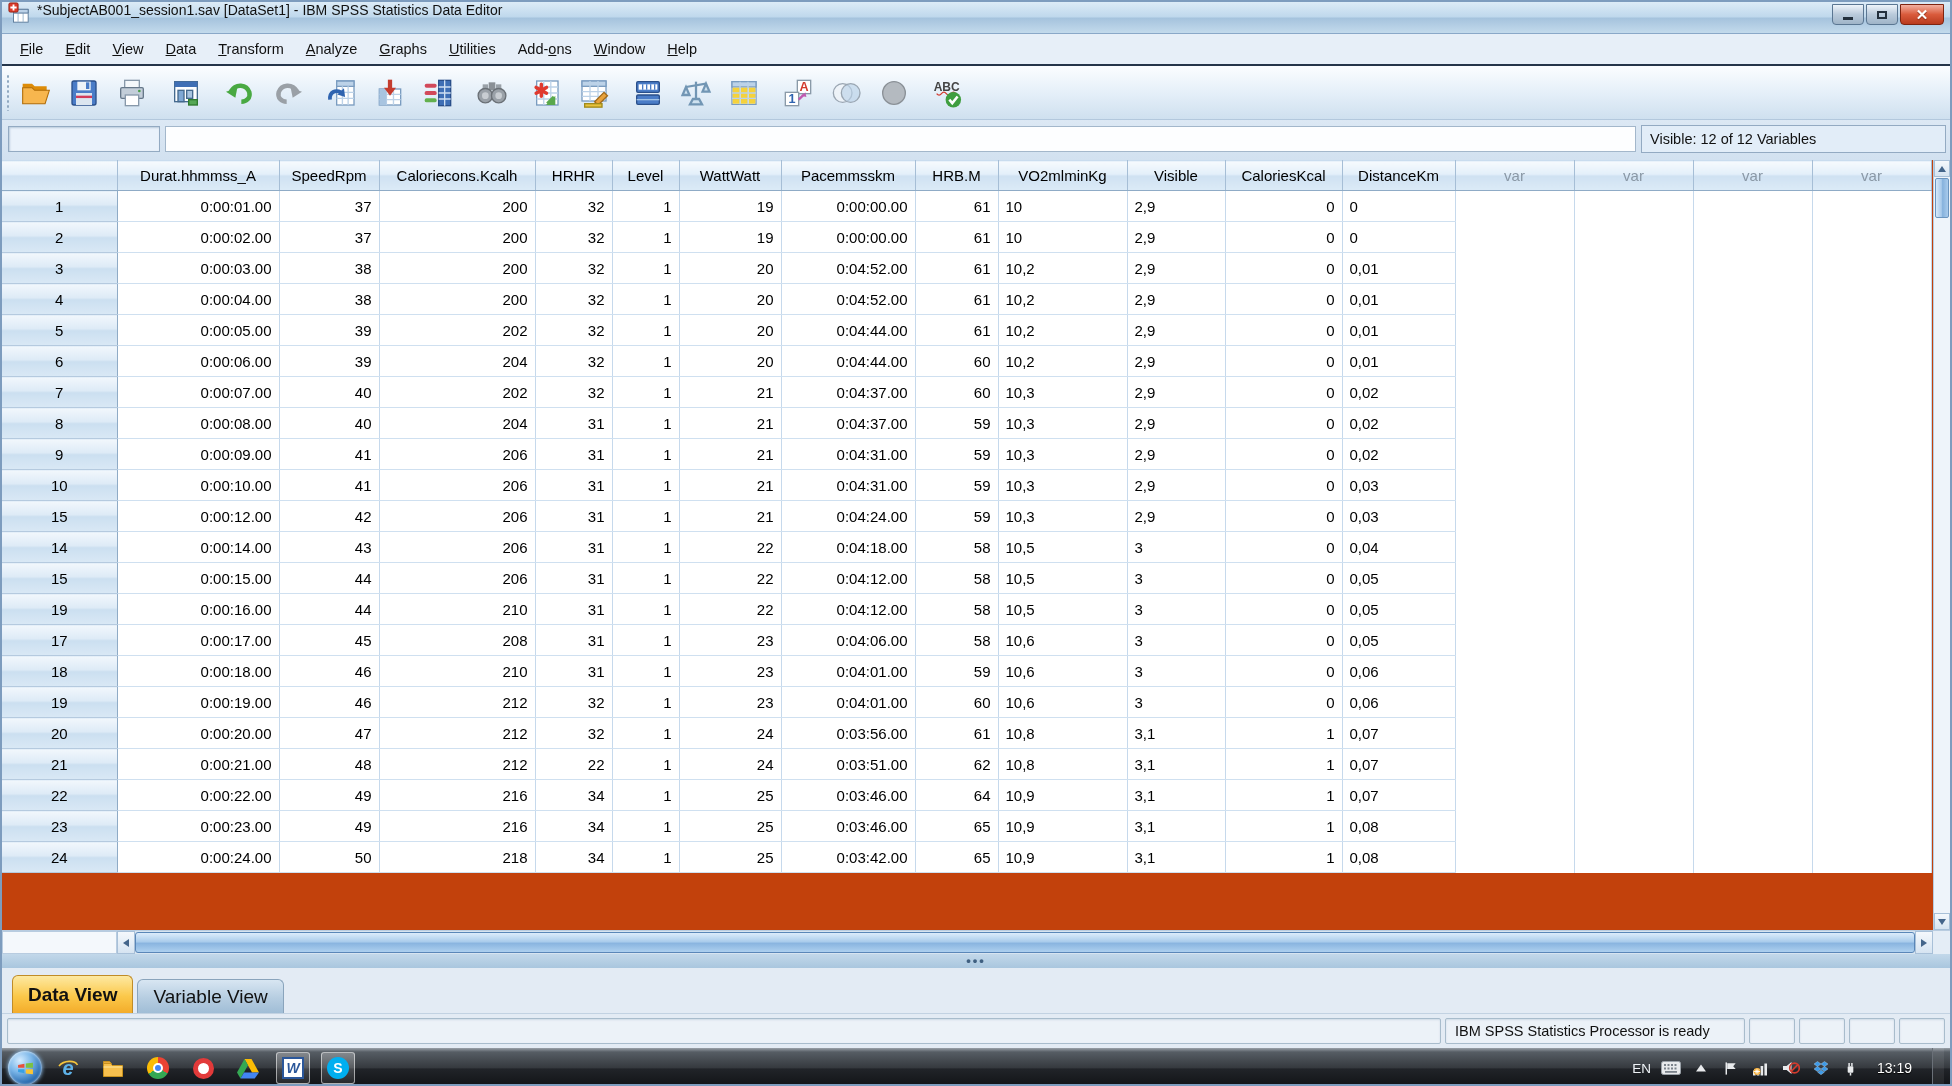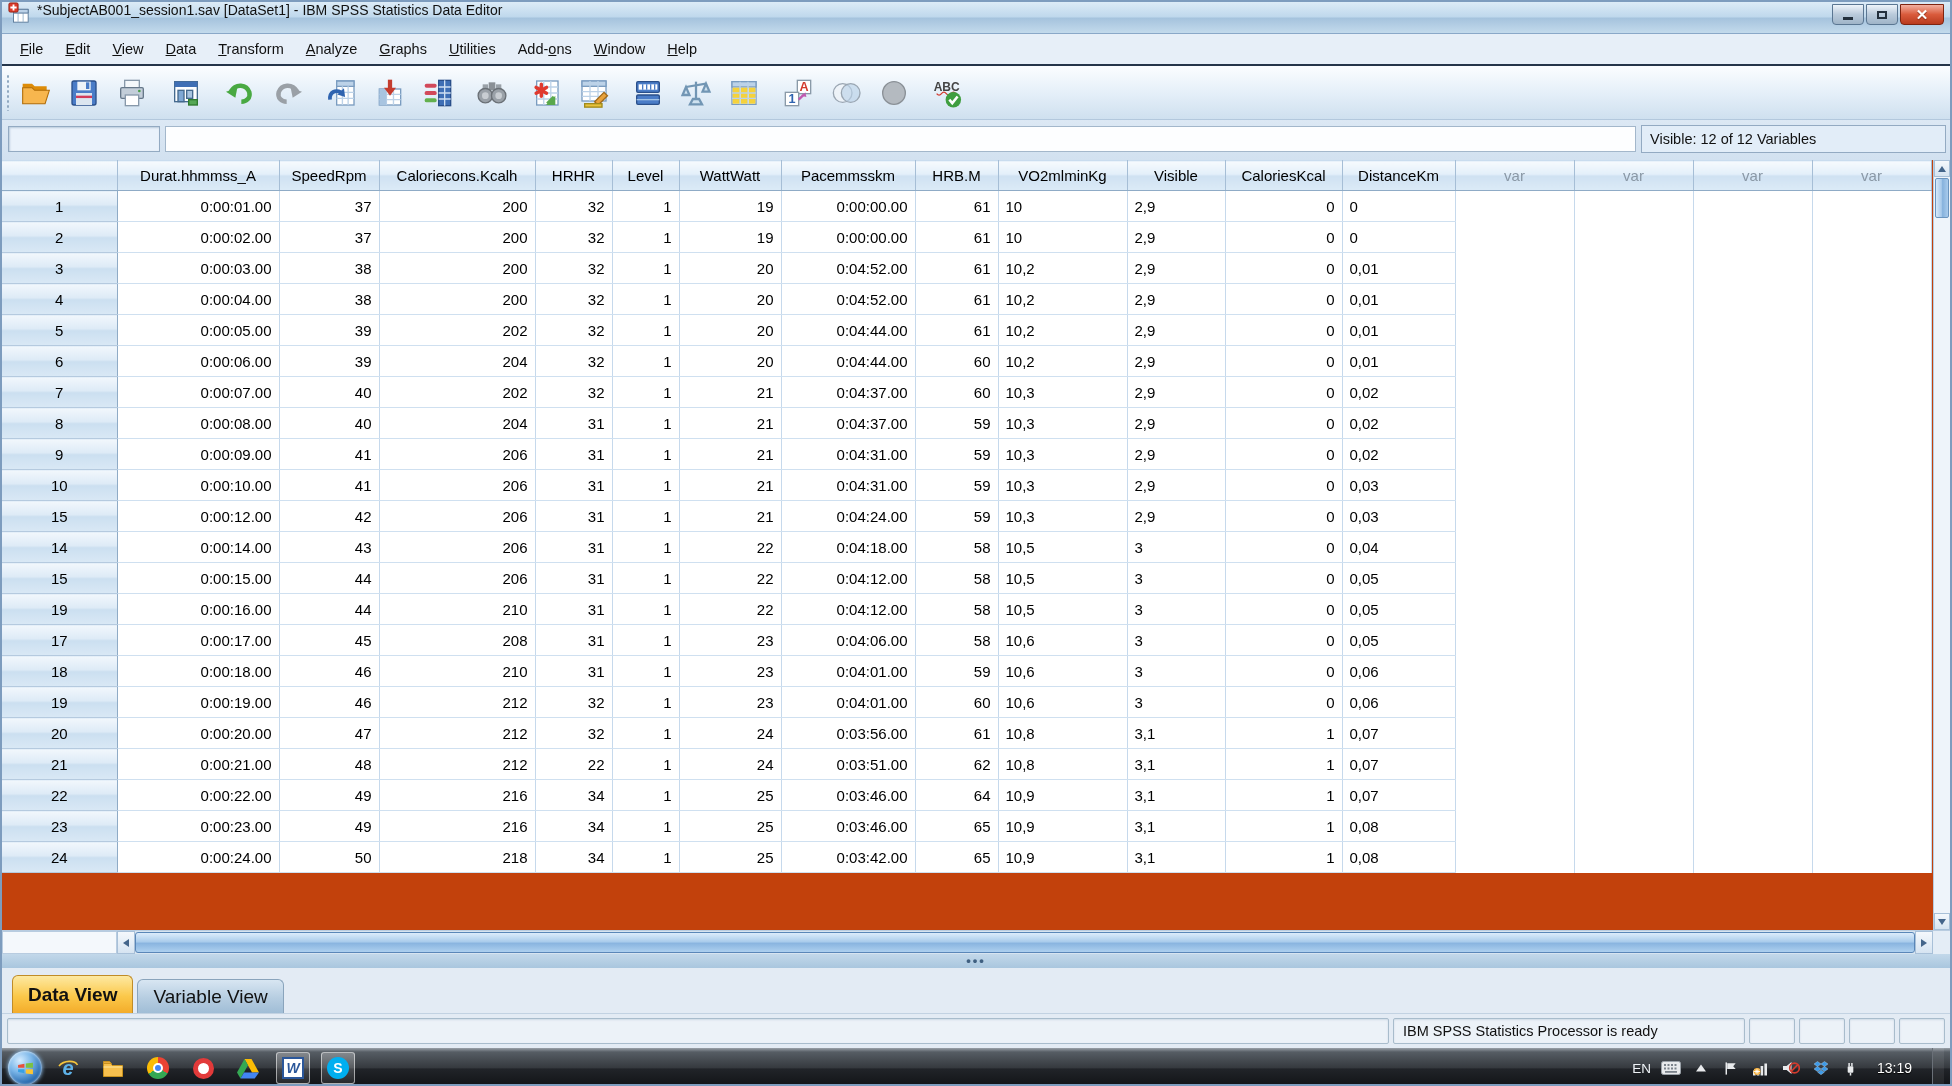--- a/index.html
+++ b/index.html
@@ -89,21 +89,21 @@
   .tabs-row { height:46px; flex:0 0 46px; background:#e3ebf4; display:flex; align-items:flex-end; padding:0 0 0 10px; border-bottom:1px solid #c2d2e2; }
   .tab { display:flex; align-items:center; padding:0 15px; margin-right:4px; border:1px solid #8aa4bc; border-bottom:none;
     border-radius:6px 6px 0 0; font-size:19px; color:#111; }
   .tab.active { height:38px; font-weight:bold; background:linear-gradient(180deg,#fde9a2 0%,#fbc84a 55%,#f3ac2a 100%); border-color:#c08c28; }
   .tab.inactive { height:34px; background:linear-gradient(180deg,#d8e6f2 0%,#b6cde1 55%,#a0bdd6 100%); }
 
   
   .statusbar { height:34px; flex:0 0 34px; background:#e3ebf4; display:flex; gap:4px; padding:4px 5px; }
   .sb-panel { border:1px solid #a8bccc; background:#ecf2f8; border-radius:2px; box-shadow:inset 0 1px 2px #cdd9e5; }
   .sb-main { flex:1; }
-  .sb-msg { width:352px; display:flex; align-items:center; padding:0 9px; font-size:14.5px; color:#111; white-space:nowrap; }
+  .sb-msg { width:300px; display:flex; align-items:center; padding:0 9px; font-size:14.5px; color:#111; white-space:nowrap; }
   .sb-small { width:46px; }
 
   
   .taskbar { height:40px; flex:0 0 40px; margin-top:auto; display:flex; align-items:center; gap:9px; padding:0 6px;
     background:linear-gradient(180deg,#9aa1a9 0%,#565d64 10%,#35393e 50%,#212429 52%,#101215 100%); }
   .start-orb { width:34px; height:34px; border-radius:50%; flex:0 0 auto; display:flex; align-items:center; justify-content:center;
     background:radial-gradient(circle at 35% 28%, #d5ecff 0%, #7db8ea 35%, #2a6cb0 70%, #0d3c6e 100%);
     box-shadow:0 0 4px #9cd0ff, inset 0 0 3px #fff; }
   .tb-apps { display:flex; gap:11px; align-items:center; }
   .task-app { width:34px; height:32px; display:flex; align-items:center; justify-content:center; border-radius:3px; }

